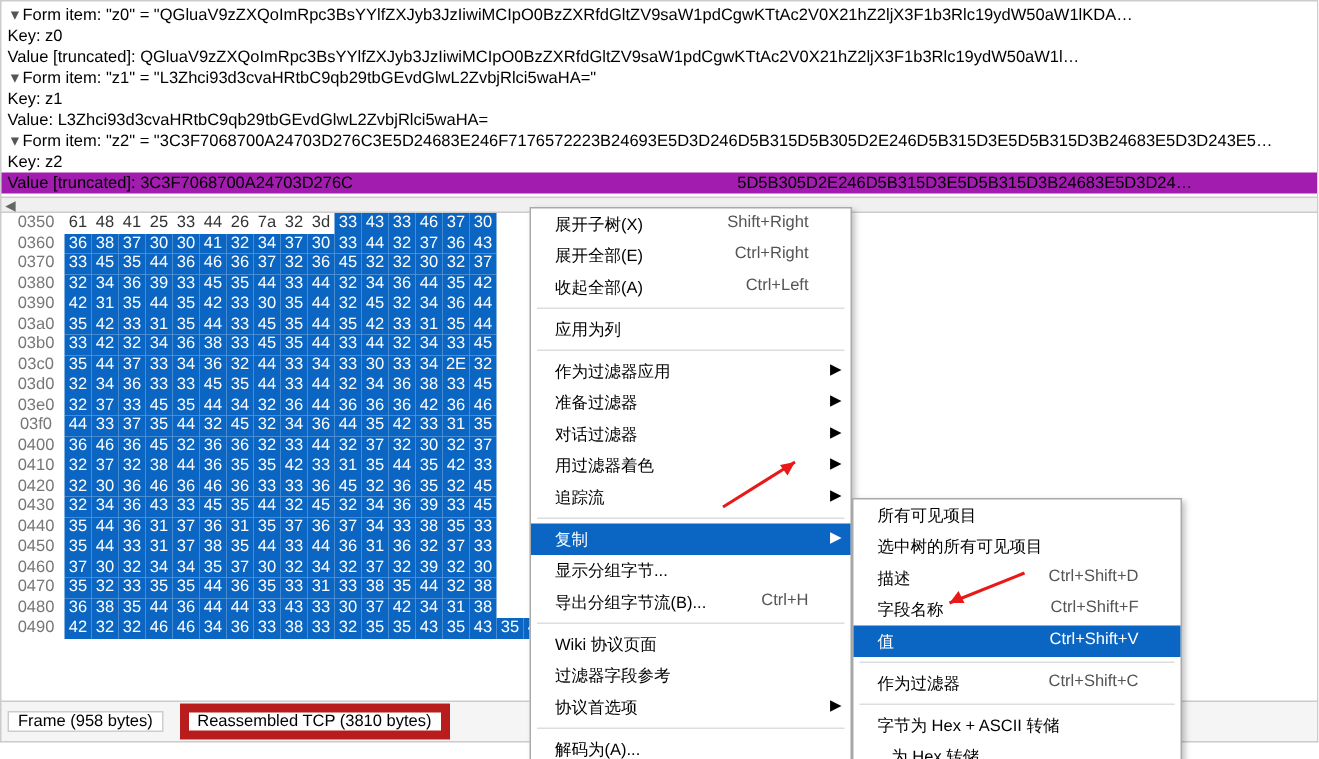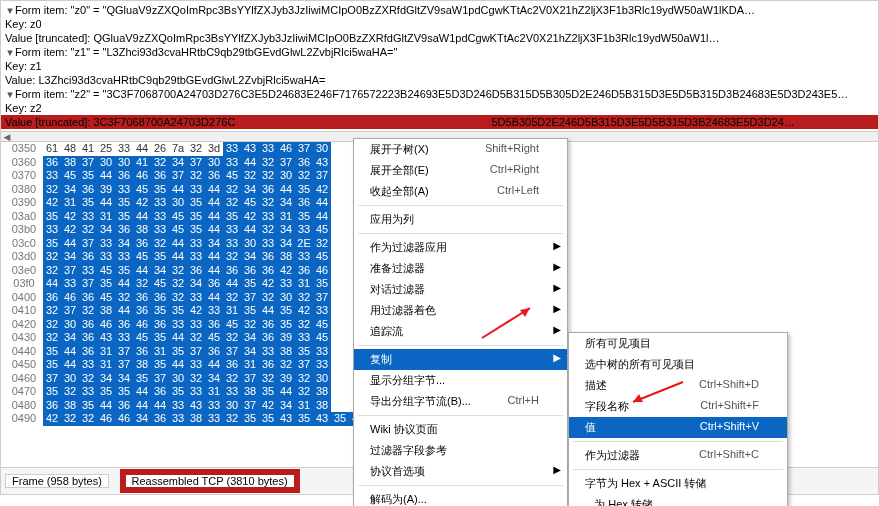--- a/index.html
+++ b/index.html
@@ -1,21 +1,21 @@
 <!DOCTYPE html>
 <html><head>
 <meta charset="utf-8">
 <style>
 * { margin: 0; padding: 0; box-sizing: border-box; font-family: "Microsoft YaHei", Arial, sans-serif; font-size: 11px; }
 body { background: #fff; width: 879px; height: 506px; overflow: hidden; position: relative; }
 .tree-pane { border: 1px solid #ccc; background: #fff; padding: 2px 0; }
 .tree-row { white-space: nowrap; padding: 0 4px; line-height: 14px; color: #000; }
 .tree-row .expander { display: inline-block; width: 10px; text-align: center; color: #555; cursor: pointer; }
 .indent2 { }
-.selected-row { background: #b91c1c; }
+.selected-row { background: #a21caf; }
 .scroll-strip { height: 10px; background: #f0f0f0; border: 1px solid #ccc; border-top: none; display: flex; align-items: center; }
 .scroll-arrow { width: 12px; height: 10px; display: flex; align-items: center; justify-content: center; color: #666; font-size: 9px; }
 .hex-pane { border: 1px solid #ccc; border-top: none; background: #fff; height: 326px; overflow: hidden; }
 .hex-row { display: flex; line-height: 13.5px; font-family: Consolas, monospace; font-size: 11px; }
 .hex-offset { width: 42px; color: #777; text-align: center; padding-left: 4px; }
 .hex-bytes { display: flex; }
 .hex-byte { width: 18px; text-align: center; color: #333; }
 .hex-byte.sel { background: #0a66c2; color: #fff; }
 .hex-byte.alt { background: #3a7fbf; color: #fff; }
 .status-bar { border: 1px solid #ccc; border-top: none; background: #f5f5f5; padding: 1px 4px; font-family: Consolas, monospace; font-size: 11px; }

